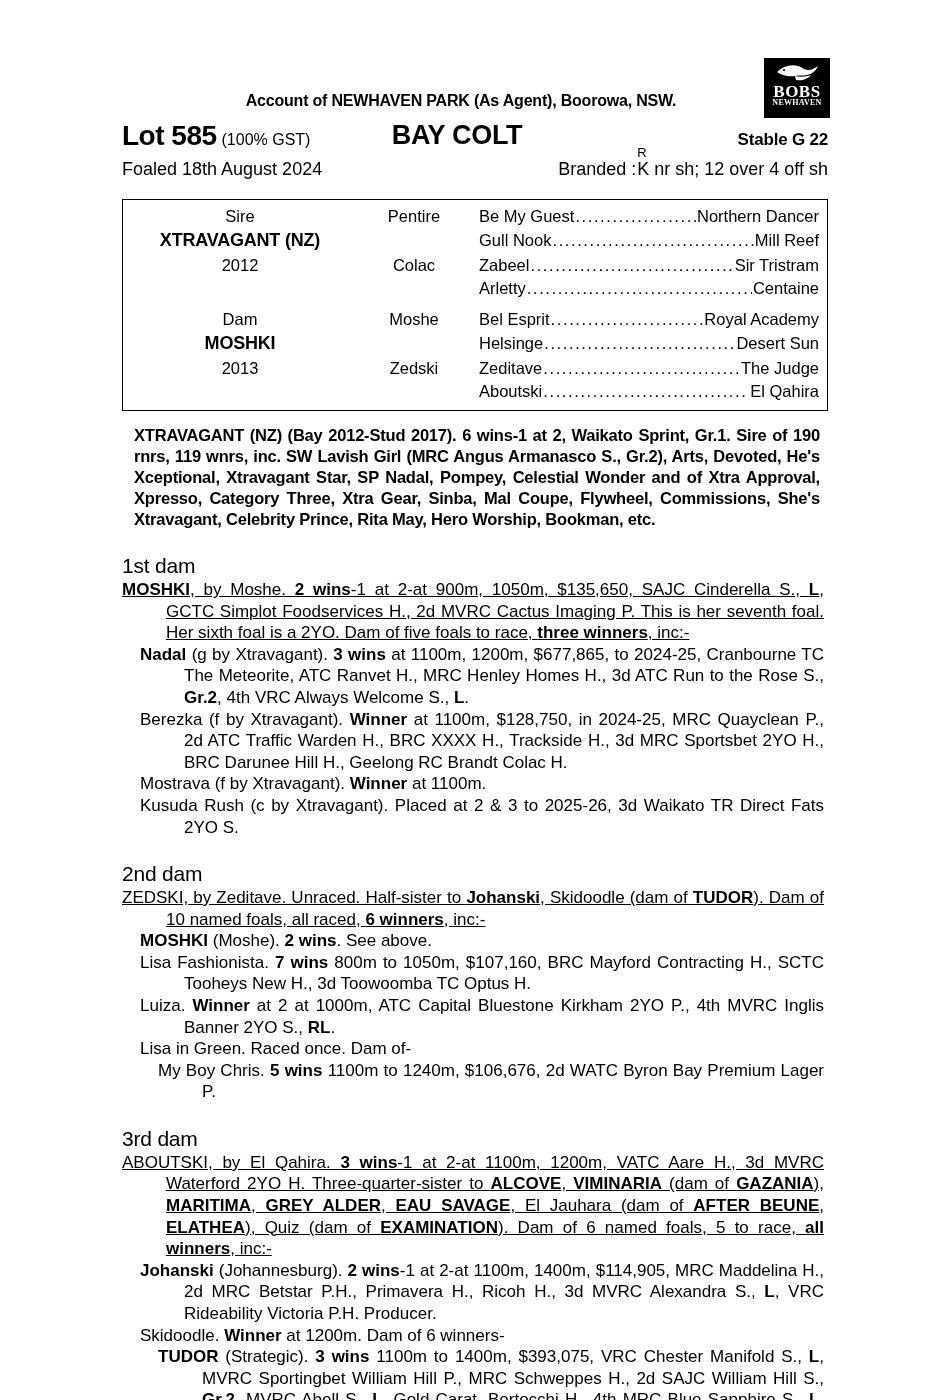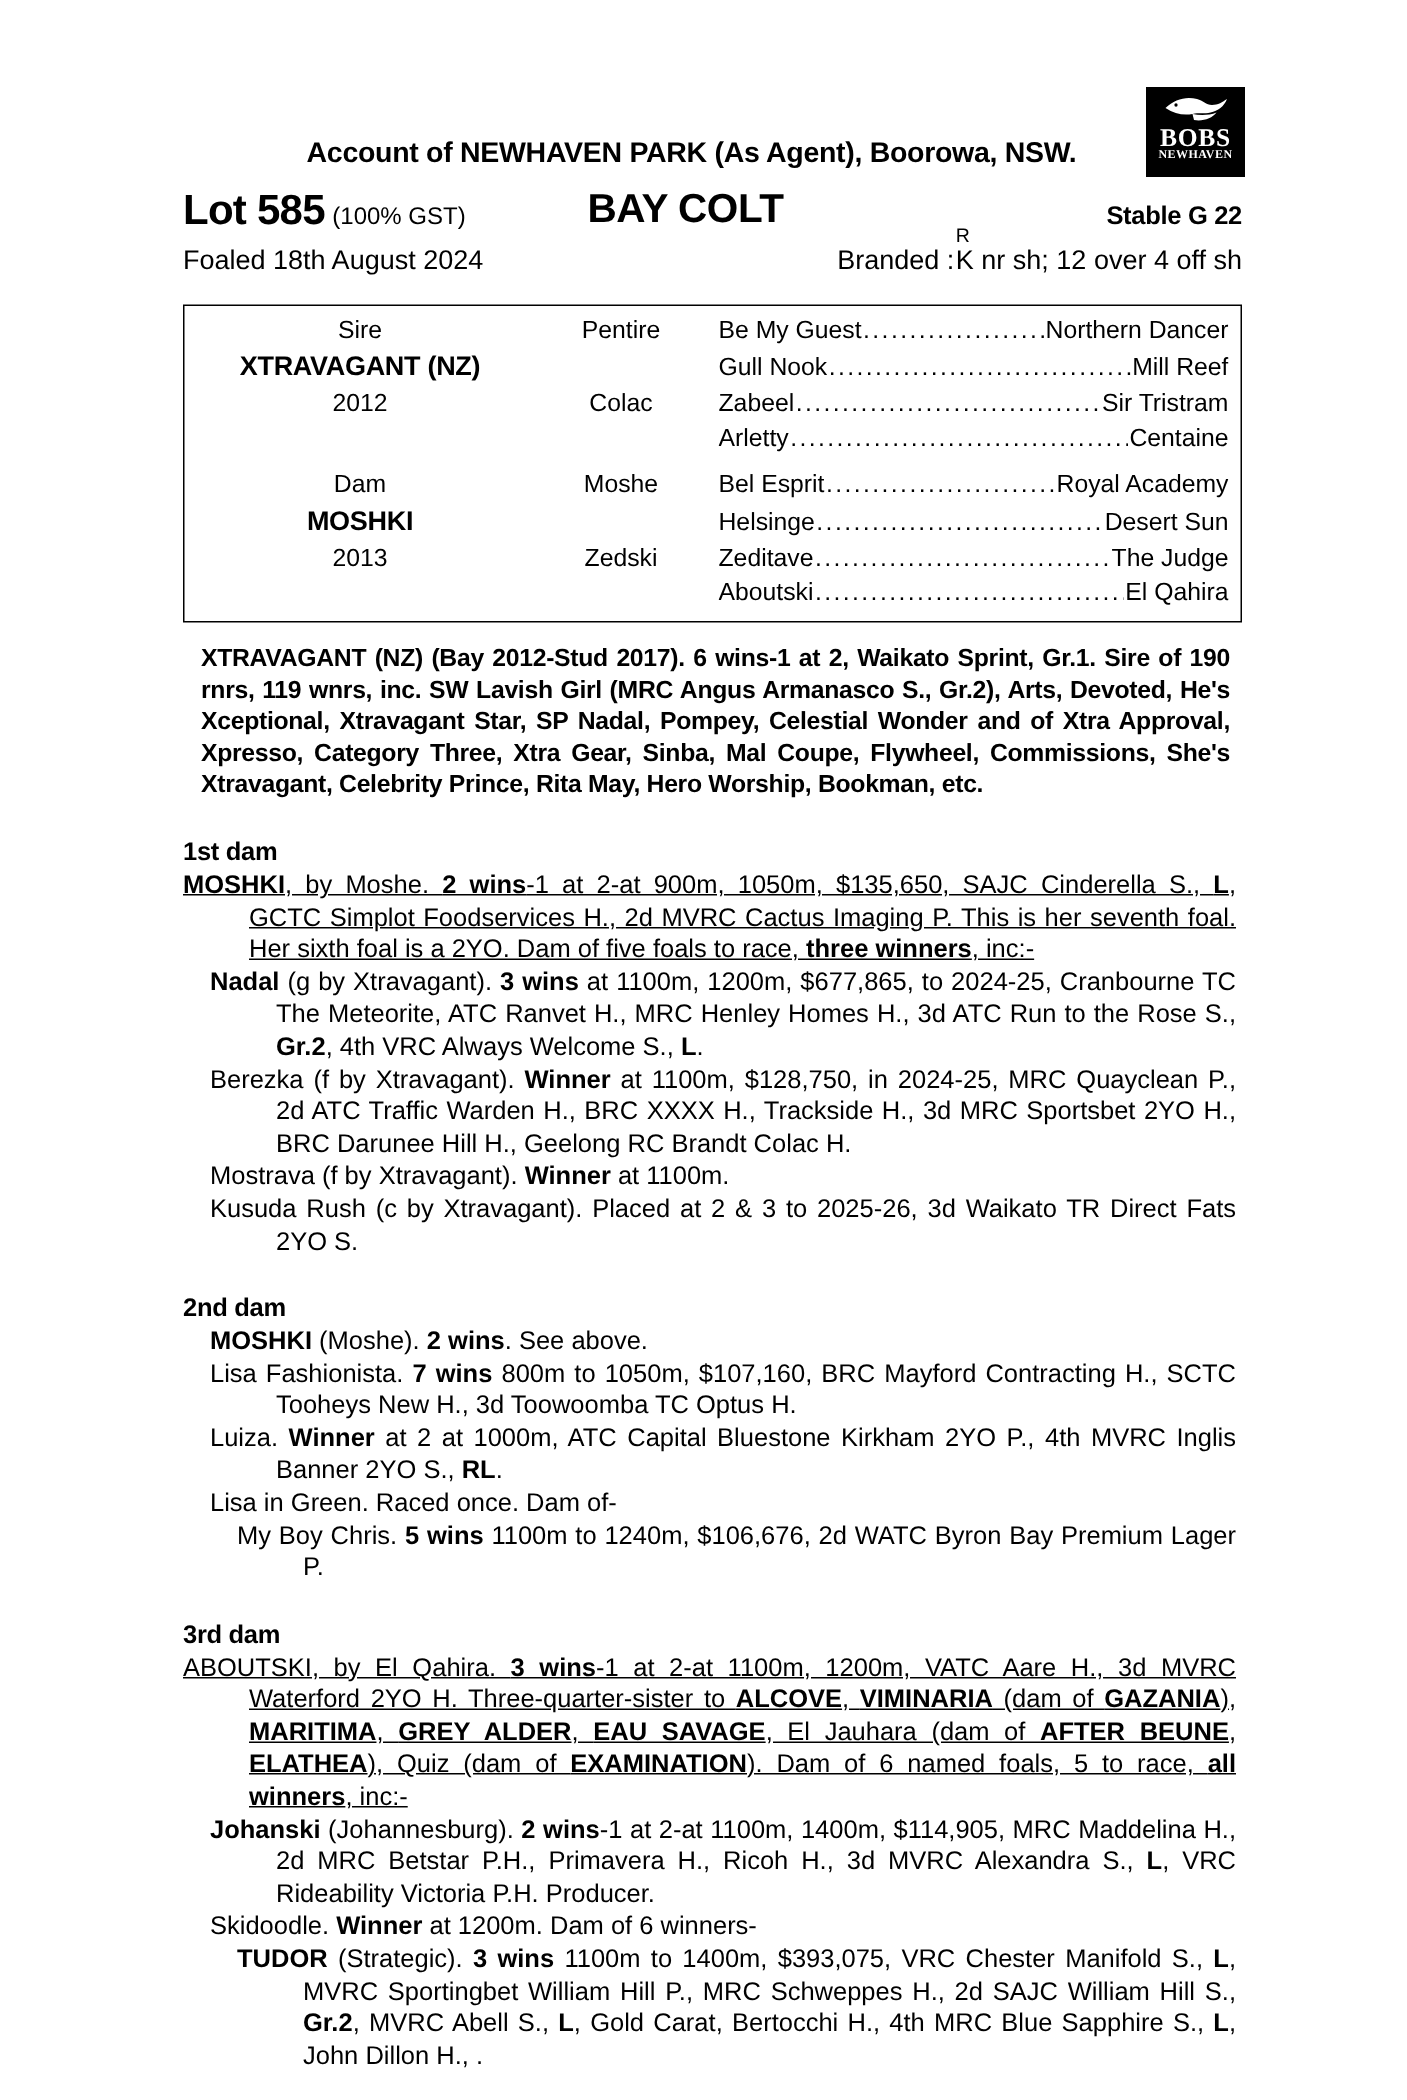--- a/index.html
+++ b/index.html
@@ -56,21 +56,21 @@
     display: block;
     font-family: "Liberation Serif", serif;
     font-weight: bold;
     font-size: 8px;
     letter-spacing: 0.3px;
     margin-top: -1px;
   }
   .account-line {
     padding-top: 92px;
     text-align: center;
-    font-size: 19px;
+    font-size: 16px;
     font-weight: bold;
     letter-spacing: -0.2px;
     margin-right: 28px;
   }
 
   .lot-row {
     position: relative;
     height: 34px;
     margin-top: 8px;
   }
@@ -192,22 +192,22 @@
     font-size: 16.5px;
     font-weight: bold;
     line-height: 1.28;
     text-align: justify;
     letter-spacing: -0.2px;
   }
 
   
   .dam-section { margin: 0 114px 0 122px; }
   .dam-heading {
-    font-size: 17px;
-    font-weight: bold;
+    font-size: 21px;
+    font-weight: normal;
     margin-top: 24px;
     margin-bottom: 1px;
     letter-spacing: -0.2px;
   }
   .entry {
     font-size: 17px;
     line-height: 1.27;
     text-align: justify;
     text-justify: inter-word;
     margin-bottom: 0px;
@@ -344,20 +344,21 @@
       <div class="dam-section">
         <div class="dam-heading">1st dam</div>
         <div class="entry lvl0 hang"><b>MOSHKI</b>, by Moshe. <b>2 wins</b>-1 at 2-at 900m, 1050m, $135,650, SAJC Cinderella S., <b>L</b>, GCTC Simplot Foodservices H., 2d MVRC Cactus Imaging P. This is her seventh foal. Her sixth foal is a 2YO. Dam of five foals to race, <b>three winners</b>, inc:-</div>
         <div class="entry lvl1"><b>Nadal</b> (g by Xtravagant). <b>3 wins</b> at 1100m, 1200m, $677,865, to 2024-25, Cranbourne TC The Meteorite, ATC Ranvet H., MRC Henley Homes H., 3d ATC Run to the Rose S., <b>Gr.2</b>, 4th VRC Always Welcome S., <b>L</b>.</div>
         <div class="entry lvl1">Berezka (f by Xtravagant). <b>Winner</b> at 1100m, $128,750, in 2024-25, MRC Quayclean P., 2d ATC Traffic Warden H., BRC XXXX H., Trackside H., 3d MRC Sportsbet 2YO H., BRC Darunee Hill H., Geelong RC Brandt Colac H.</div>
         <div class="entry lvl1">Mostrava (f by Xtravagant). <b>Winner</b> at 1100m.</div>
         <div class="entry lvl1">Kusuda Rush (c by Xtravagant). Placed at 2 &amp; 3 to 2025-26, 3d Waikato TR Direct Fats 2YO S.</div>
       </div>
       <div class="dam-section">
         <div class="dam-heading">2nd dam</div>
+        <div class="entry lvl0 hang">ZEDSKI, by Zeditave. Unraced. Half-sister to <b>Johanski</b>, Skidoodle (dam of <b>TUDOR</b>). Dam of 10 named foals, all raced, <b>6 winners</b>, inc:-</div>
         <div class="entry lvl1"><b>MOSHKI</b> (Moshe). <b>2 wins</b>. See above.</div>
         <div class="entry lvl1">Lisa Fashionista. <b>7 wins</b> 800m to 1050m, $107,160, BRC Mayford Contracting H., SCTC Tooheys New H., 3d Toowoomba TC Optus H.</div>
         <div class="entry lvl1">Luiza. <b>Winner</b> at 2 at 1000m, ATC Capital Bluestone Kirkham 2YO P., 4th MVRC Inglis Banner 2YO S., <b>RL</b>.</div>
         <div class="entry lvl1">Lisa in Green. Raced once. Dam of-</div>
         <div class="entry lvl2">My Boy Chris. <b>5 wins</b> 1100m to 1240m, $106,676, 2d WATC Byron Bay Premium Lager P.</div>
       </div>
       <div class="dam-section">
         <div class="dam-heading">3rd dam</div>
         <div class="entry lvl0 hang">ABOUTSKI, by El Qahira. <b>3 wins</b>-1 at 2-at 1100m, 1200m, VATC Aare H., 3d MVRC Waterford 2YO H. Three-quarter-sister to <b>ALCOVE</b>, <b>VIMINARIA</b> (dam of <b>GAZANIA</b>), <b>MARITIMA</b>, <b>GREY ALDER</b>, <b>EAU SAVAGE</b>, El Jauhara (dam of <b>AFTER BEUNE</b>, <b>ELATHEA</b>), Quiz (dam of <b>EXAMINATION</b>). Dam of 6 named foals, 5 to race, <b>all winners</b>, inc:-</div>
         <div class="entry lvl1"><b>Johanski</b> (Johannesburg). <b>2 wins</b>-1 at 2-at 1100m, 1400m, $114,905, MRC Maddelina H., 2d MRC Betstar P.H., Primavera H., Ricoh H., 3d MVRC Alexandra S., <b>L</b>, VRC Rideability Victoria P.H. Producer.</div>

